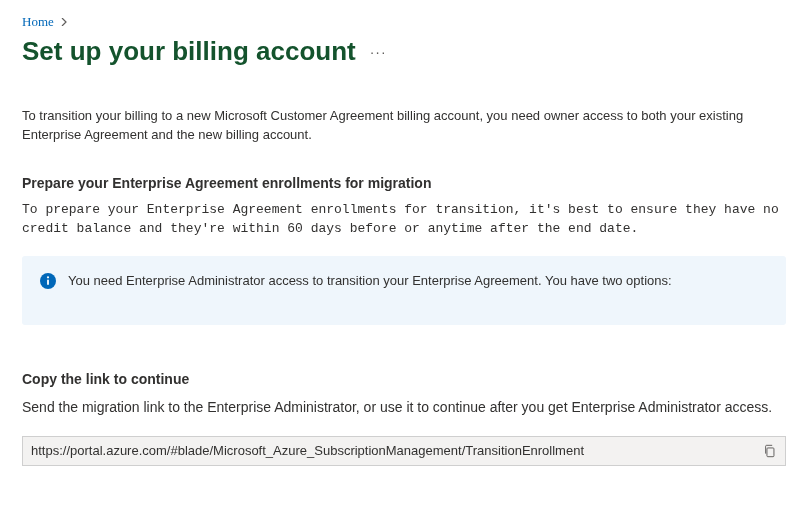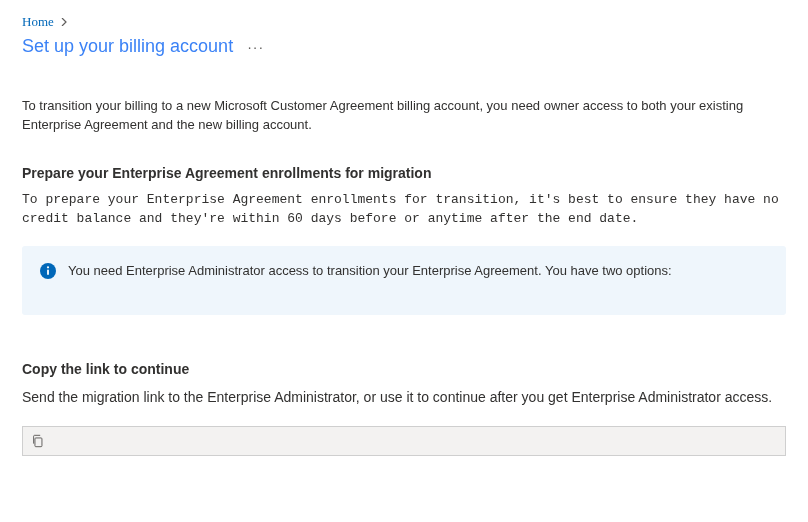--- a/index.html
+++ b/index.html
@@ -27,23 +27,23 @@
       color: #605e5c;
       font-size: 11px;
     }
     .title-row {
       display: flex;
       align-items: center;
       gap: 14px;
       margin-bottom: 40px;
     }
     h1 {
-      font-size: 18px;
-      font-weight: 400;
-      color: #3b82f6;
+      font-size: 26px;
+      font-weight: 700;
+      color: #14532d;
     }
     .ellipsis {
       color: #605e5c;
       font-size: 14px;
       letter-spacing: 1px;
       cursor: pointer;
     }
     .intro {
       font-size: 13px;
       color: #323130;
@@ -165,19 +165,20 @@
   </div>
   <div class="info-content">
     <p class="info-lead">You need Enterprise Administrator access to transition your Enterprise Agreement. You have two options:</p>
   </div>
 </div>
 
 <h2 class="section">Copy the link to continue</h2>
 <p class="copy-desc">Send the migration link to the Enterprise Administrator, or use it to continue after you get Enterprise Administrator access.</p>
 
 <div class="url-field">
+  <input class="url-input" type="text" readonly="" value="https://portal.azure.com/#blade/Microsoft_Azure_SubscriptionManagement/TransitionEnrollment" style="">
   <button class="copy-btn">
     <svg class="copy-svg" viewBox="0 0 16 16">
       <rect x="4.5" y="4.5" width="8" height="10" rx="1" fill="none" stroke="#605e5c" stroke-width="1.1"></rect>
       <path d="M3 11 V2.5 C3 2 3.4 1.5 4 1.5 H10.5" fill="none" stroke="#605e5c" stroke-width="1.1"></path>
     </svg>
   </button>
 </div>
 
 </body></html>

